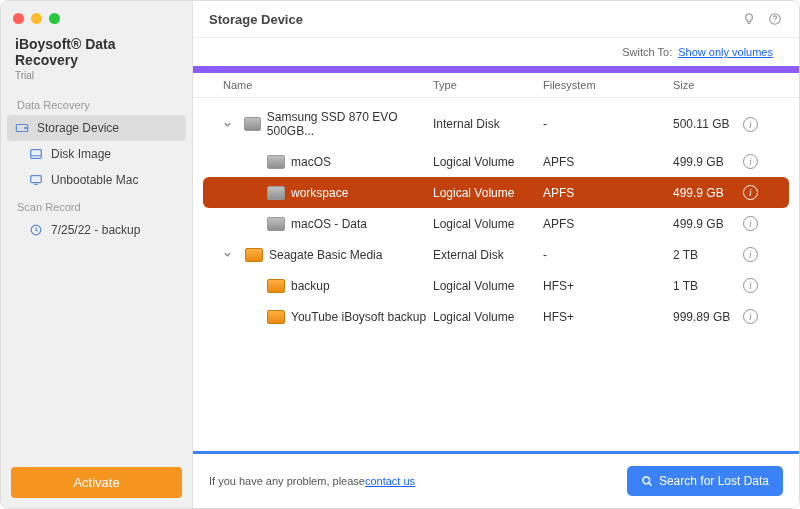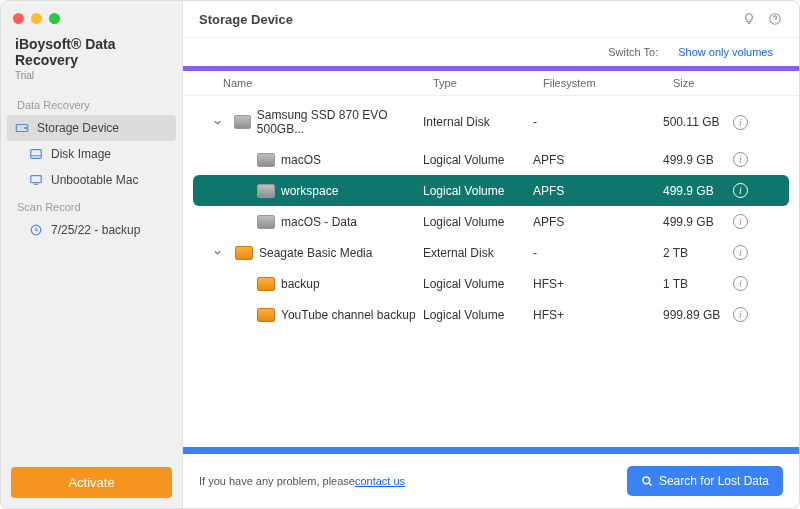--- a/index.html
+++ b/index.html
@@ -14,36 +14,36 @@
 .section { padding: 8px 16px 4px; font-size: 11px; color: #9a9a9a; }
 .nav-item { display: flex; align-items: center; gap: 8px; padding: 6px 28px; cursor: pointer; color: #444; }
 .nav-item.active { background: #dcdcdc; border-radius: 4px; margin: 0 6px; padding: 6px 8px; }
 .nav-ic { width: 14px; height: 14px; display: inline-flex; align-items: center; justify-content: center; }
 .activate { margin: auto 10px 10px 10px; background: #f5941f; color: #fff; border: none; padding: 8px; font-size: 13px; border-radius: 4px; cursor: pointer; }
 .main { flex: 1; display: flex; flex-direction: column; background: #fff; }
 .titlebar { display: flex; align-items: center; padding: 10px 16px; border-bottom: 1px solid #eee; }
 .titlebar h1 { font-size: 13px; font-weight: 600; color: #444; }
 .spacer { flex: 1; }
 .tb-ic { margin-left: 10px; color: #999; cursor: pointer; width: 16px; height: 16px; display: inline-flex; align-items: center; justify-content: center; }
-.switchrow { display: flex; justify-content: flex-end; align-items: center; padding: 8px 26px 8px 16px; font-size: 11px; color: #666; gap: 20px; }
-.switchrow a { color: #1664ff; cursor: pointer; }
-.thead { display: flex; padding: 6px 26px 6px 40px; font-size: 11px; color: #666; border-bottom: 1px solid #eee; border-top: 5px solid #8b5cf6; }
+.switchrow { display: flex; justify-content: flex-end; align-items: center; padding: 8px 26px 8px 16px; font-size: 11px; color: #666; gap: 6px; }
+.switchrow a { color: #1664ff; text-decoration: underline; cursor: pointer; }
+.thead { display: flex; padding: 6px 26px 6px 30px; font-size: 11px; color: #666; border-bottom: 1px solid #eee; border-top: 7px solid #8b5cf6; }
 .c-name { flex: 0 0 210px; } .c-type { flex: 0 0 110px; } .c-fs { flex: 0 0 130px; } .c-size { flex: 0 0 70px; } .c-info { flex: 0 0 30px; }
 .rows { flex: 1; overflow: auto; padding: 4px 10px; }
 .row { display: flex; align-items: center; padding: 8px 16px 8px 20px; border-radius: 6px; cursor: pointer; color: #333; }
-.row.sel { background: #0f766e; color: #fff; }
+.row.sel { background: #c2410c; color: #fff; }
 .row .c-name { display: flex; align-items: center; gap: 6px; }
 .chev { width: 10px; display: inline-block; color: #888; }
 .indent { display: inline-block; }
 .drive-ic { width: 18px; height: 14px; border-radius: 2px; display: inline-block; }
 .di-internal { background: linear-gradient(#bfbfbf,#8f8f8f); border: 1px solid #999; }
 .di-orange { background: linear-gradient(#ffb040,#e88a10); border: 1px solid #cc7a0c; }
 .info-ic { width: 15px; height: 15px; border: 1.2px solid currentColor; border-radius: 50%; display: inline-flex; align-items: center; justify-content: center; font-size: 10px; font-style: italic; font-family: Georgia, serif; opacity: .55; }
 .row.sel .info-ic { opacity: 1; }
-.footer { display: flex; align-items: center; padding: 12px 16px; border-top: 7px solid #3b82f6; font-size: 11px; color: #555; }
+.footer { display: flex; align-items: center; padding: 12px 16px; border-top: 3px solid #3b82f6; font-size: 11px; color: #555; }
 .footer a { color: #1664ff; text-decoration: underline; cursor: pointer; }
 .search-btn { background: #3b82f6; color: #fff; border: none; padding: 8px 14px; border-radius: 5px; font-size: 12px; display: flex; align-items: center; gap: 6px; cursor: pointer; }
 .mag { width: 12px; height: 12px; }
 svg { display: block; }
 </style>
 </head>
 <body>
 
 <div class="window">
   <aside class="sidebar">
@@ -209,21 +209,21 @@
           <div class="c-type">Logical Volume</div>
           <div class="c-fs">HFS+</div>
           <div class="c-size">1 TB</div>
           <div class="c-info"><span class="info-ic">i</span></div>
         </div>
         <div class="row">
           <div class="c-name">
             <span class="chev"></span>
             <span class="indent" style="width: 22px;"></span>
             <span class="drive-ic di-orange"></span>
-            <span>YouTube channel backup</span>
+            <span>YouTube iBoysoft backup</span>
           </div>
           <div class="c-type">Logical Volume</div>
           <div class="c-fs">HFS+</div>
           <div class="c-size">999.89 GB</div>
           <div class="c-info"><span class="info-ic">i</span></div>
         </div>
       </div>
 
     <div class="footer">
       <span>If you have any problem, please </span>

